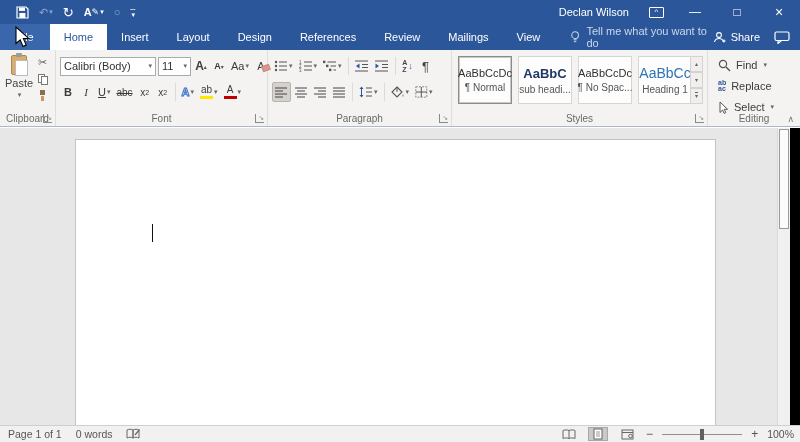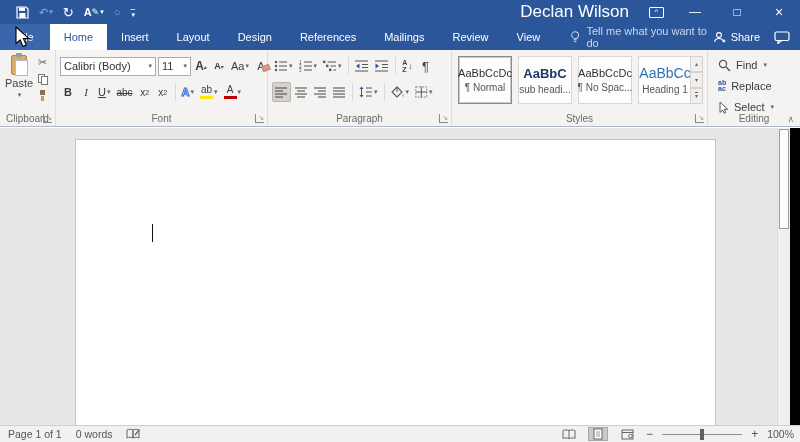--- a/index.html
+++ b/index.html
@@ -6,21 +6,21 @@
   html,body { width:800px; height:442px; overflow:hidden; }
   body { font-family:"Liberation Sans","DejaVu Sans",sans-serif; font-size:11px; color:#444; background:#fff; position:relative; }
 
   
   .titlebar { position:absolute; top:0; left:0; width:800px; height:24px; background:#2b579a; display:flex; align-items:center; color:#fff; }
   .qat { display:flex; align-items:center; gap:10px; padding-left:16px; }
   .qat .qbtn { display:flex; align-items:center; color:#fff; cursor:default; }
   .qat .dim { opacity:.45; }
   .title-center { position:absolute; left:0; right:0; text-align:center; font-size:11px; color:#fff; pointer-events:none; }
   .title-right { margin-left:auto; display:flex; align-items:center; gap:0; padding-right:6px; }
-  .title-right .user { font-size:17px; margin-right:20px; }
+  .title-right .user { font-size:11px; margin-right:20px; }
   .winbtn { width:30px; text-align:center; font-size:12px; }
   .ribbonopt { width:15px; height:11px; border:1px solid #fff; border-radius:1px; display:flex; align-items:flex-start; justify-content:center; font-size:8px; line-height:8px; margin-right:16px; }
 
   
   .tabrow { position:absolute; top:24px; left:0; width:800px; height:26px; background:#2b579a; display:flex; align-items:stretch; color:#dce6f2; }
   .tab { display:flex; align-items:center; padding:0 14px; font-size:11px; color:#fff; }
   .tab-file { background:#3a67ab; padding:0 16px; position:relative; }
   .tab-active { background:#fff; color:#2b579a; }
   .tellme { display:flex; align-items:center; gap:6px; margin-left:16px; color:#c9d8ec; font-size:11px; }
   .tabrow-right { margin-left:auto; display:flex; align-items:center; gap:14px; padding-right:10px; color:#fff; }
@@ -166,22 +166,22 @@
   </div>
 </div>
 
 <div class="tabrow">
   <span class="tab tab-file">File</span>
   <span class="tab tab-active">Home</span>
   <span class="tab">Insert</span>
   <span class="tab">Layout</span>
   <span class="tab">Design</span>
   <span class="tab">References</span>
+  <span class="tab">Review</span>
   <span class="tab">Mailings</span>
-  <span class="tab">Review</span>
   <span class="tab">View</span>
   <span class="tellme">
     <svg class="ic" width="11" height="14" viewBox="0 0 11 14">
         <circle cx="5.5" cy="5" r="3.6" fill="none" stroke="#c9d8ec" stroke-width="1.1"></circle>
         <line x1="3.8" y1="10" x2="7.2" y2="10" stroke="#c9d8ec" stroke-width="1.1"></line>
         <line x1="4.2" y1="12" x2="6.8" y2="12" stroke="#c9d8ec" stroke-width="1.1"></line>
       </svg>
     <span>Tell me what you want to do</span>
   </span>
   <span class="tabrow-right">

